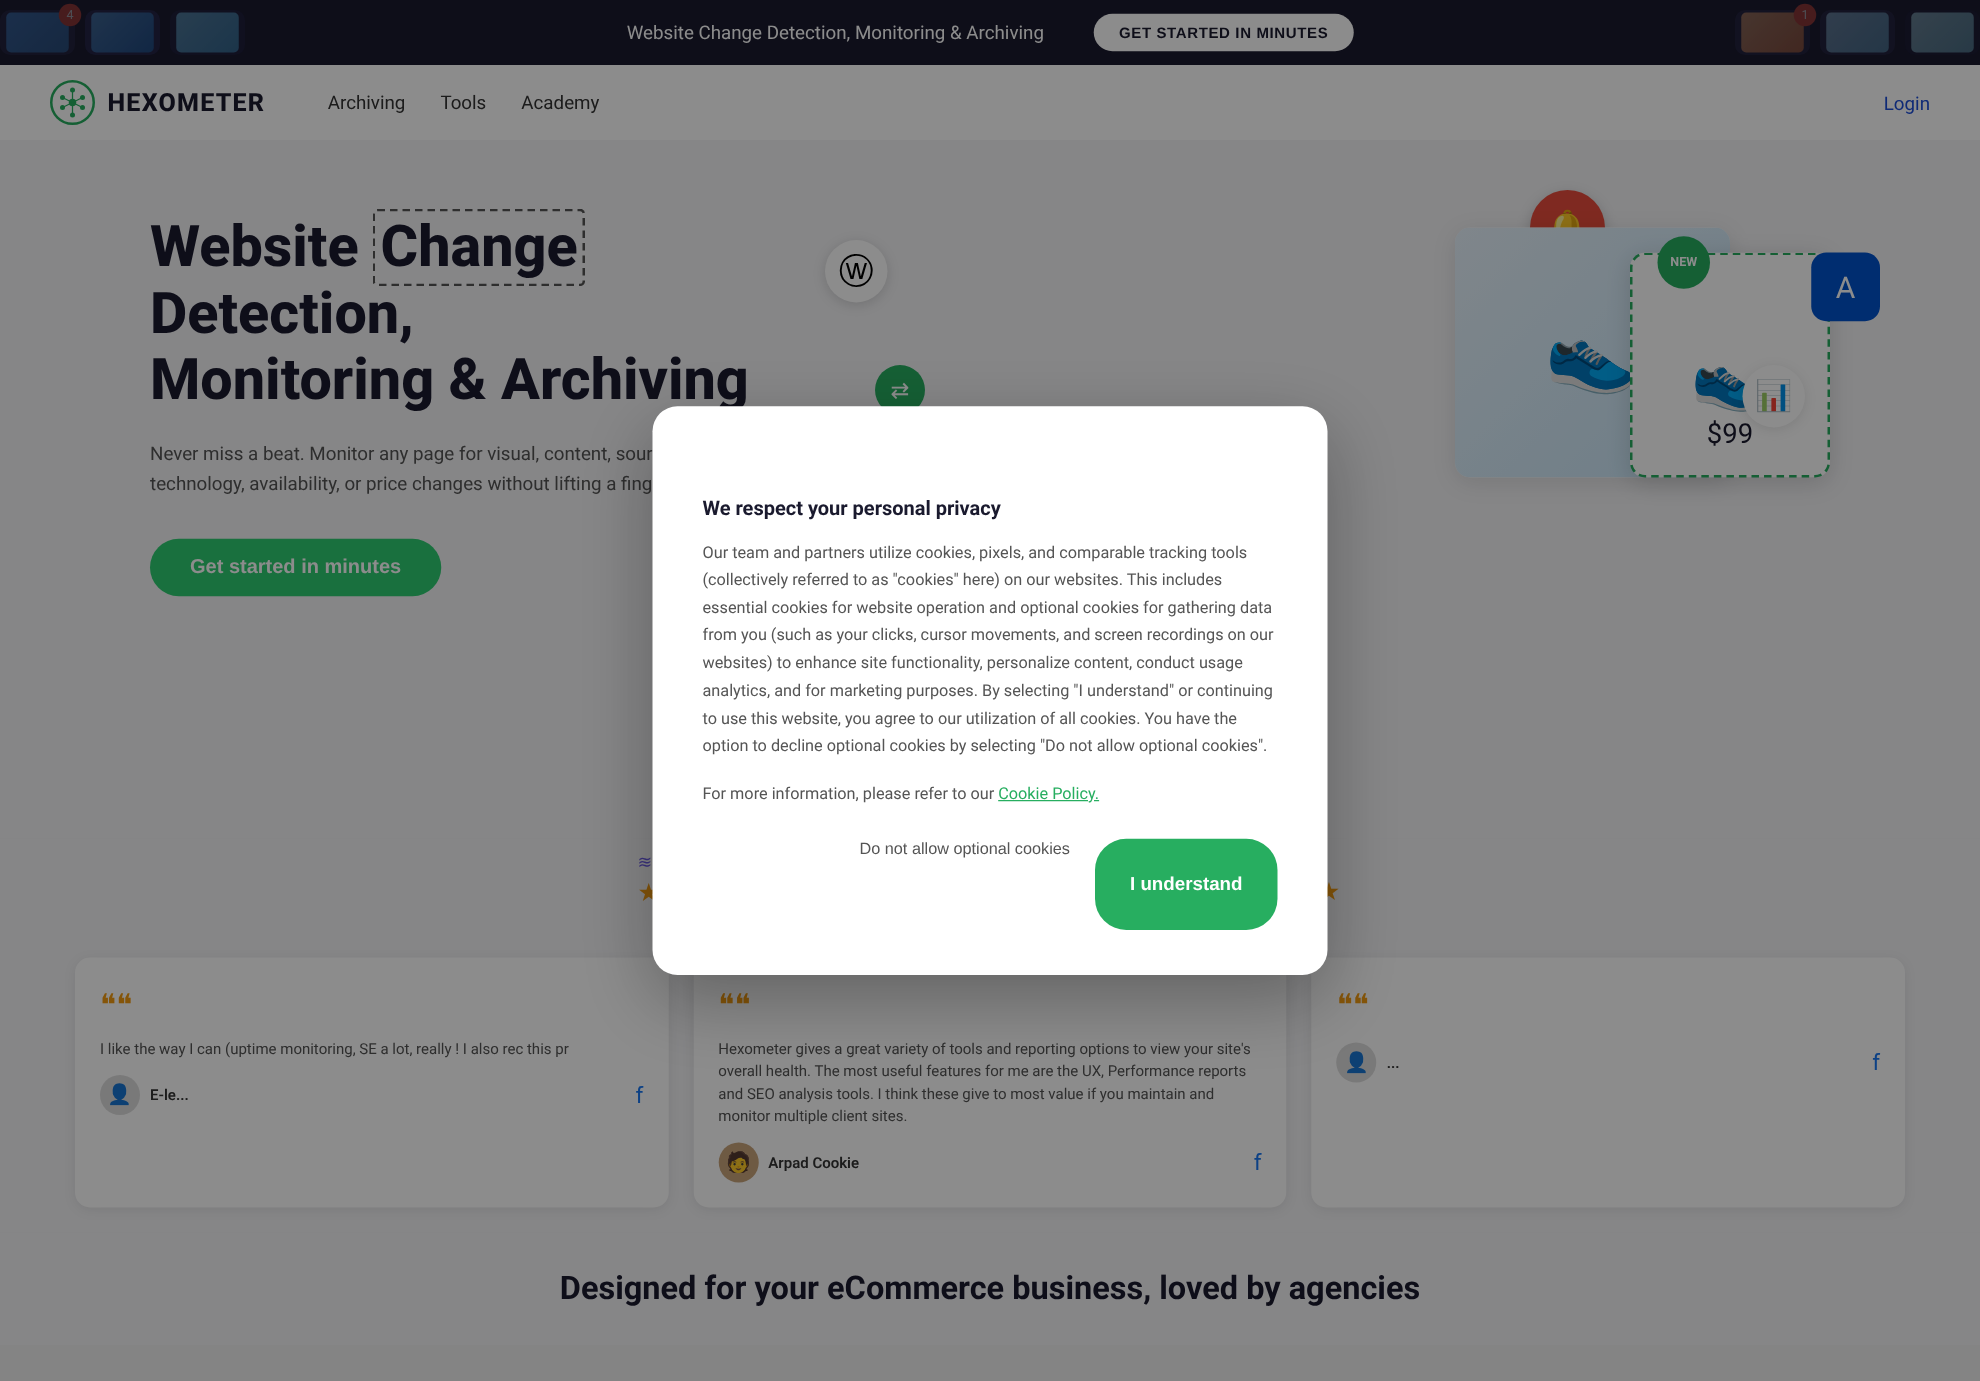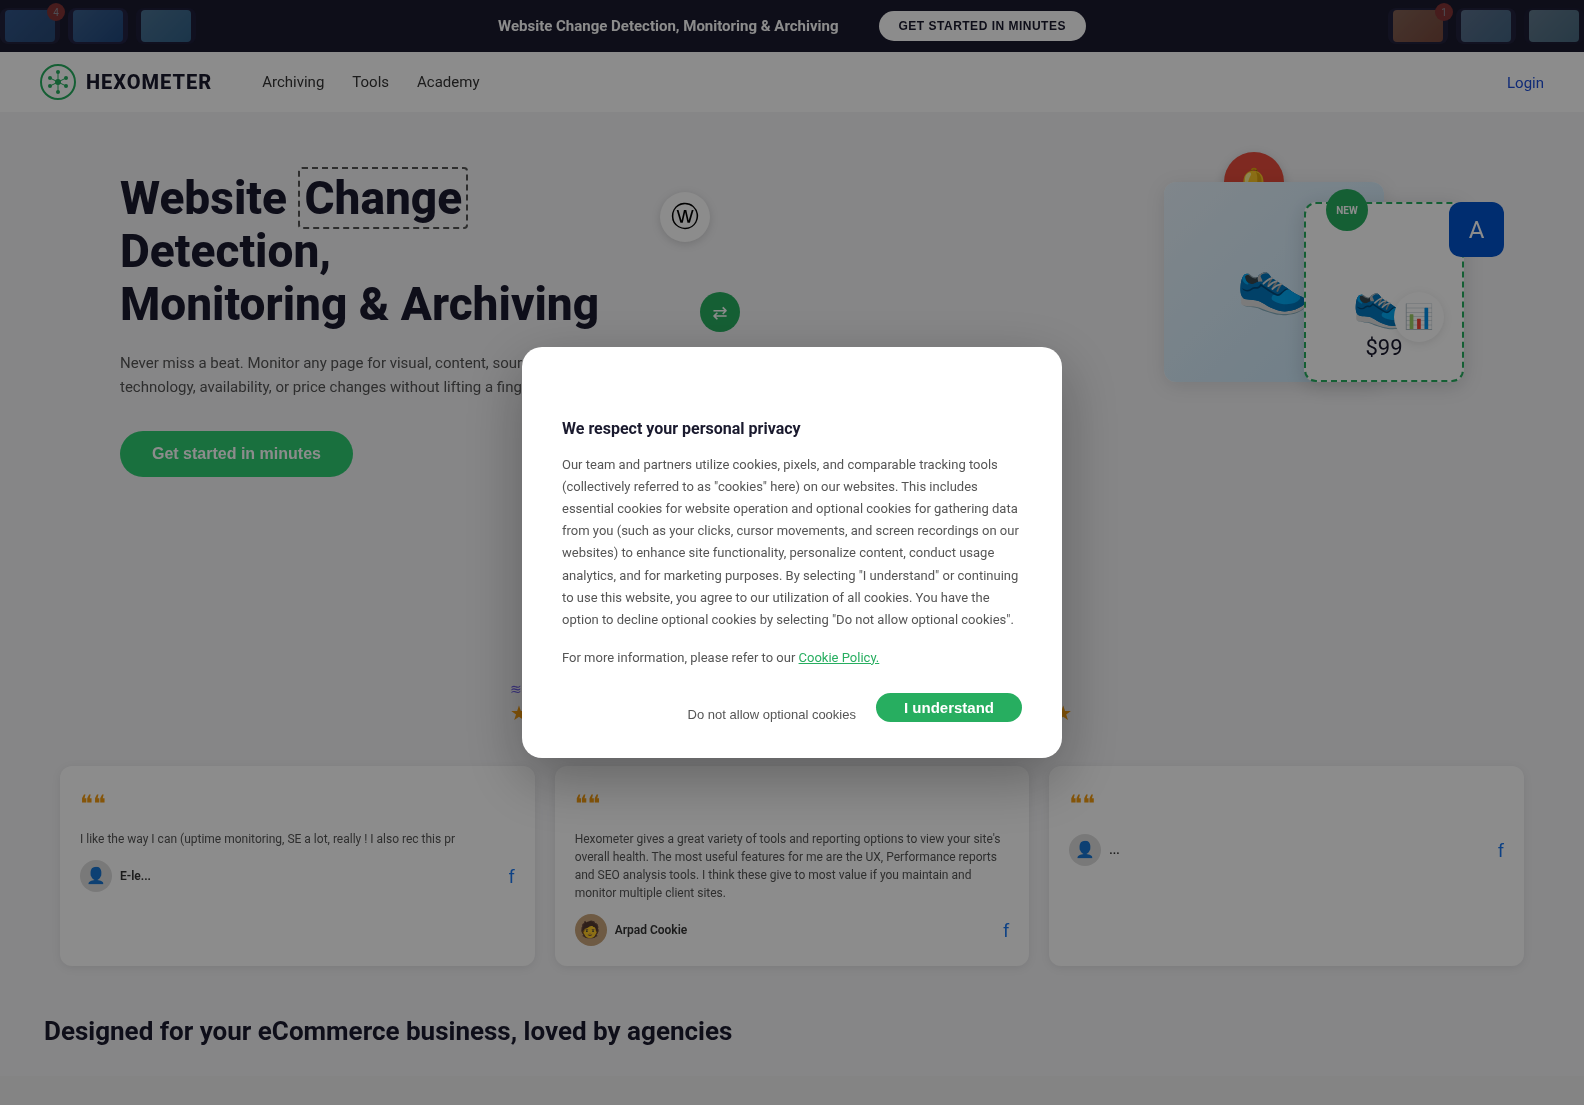--- a/index.html
+++ b/index.html
@@ -48,21 +48,21 @@
       width: 18px; height: 18px;
       font-size: 10px;
       display: flex; align-items: center; justify-content: center;
       color: white;
       position: absolute;
       top: -5px; right: -5px;
     }
     .banner-text {
       text-align: center;
       font-size: 15px;
-      font-weight: 700;
+      font-weight: 400;
       position: relative;
       z-index: 1;
     }
     .banner-cta {
       background: white;
       color: #1a1a2e;
       border: none;
       border-radius: 25px;
       padding: 8px 20px;
       font-size: 12px;
@@ -303,21 +303,21 @@
       background: #ddd;
       display: flex; align-items: center; justify-content: center;
       font-size: 16px;
     }
     .testimonial-name { font-size: 12px; font-weight: 600; color: #333; }
 
     
     .bottom-section {
       background: #f4f4f6;
       padding: 30px 44px;
-      text-align: left;
+      text-align: center;
     }
     .bottom-title { font-size: 26px; font-weight: 700; color: #1a1a2e; }
 
     
     .overlay {
       position: fixed;
       top: 0; left: 0; right: 0; bottom: 0;
       background: rgba(0,0,0,0.45);
       z-index: 1000;
       display: flex;
@@ -337,35 +337,35 @@
     }
     .modal-title {
       font-size: 16px; font-weight: 700; color: #1a1a2e; margin-bottom: 16px; margin-top: 36px;
     }
     .modal-body {
       font-size: 13px; color: #555; line-height: 1.7; margin-bottom: 16px;
     }
     .modal-link { color: #27ae60; text-decoration: underline; cursor: pointer; }
     .modal-actions {
       display: flex;
-      align-items: flex-end;
+      align-items: flex-start;
       justify-content: flex-end;
       gap: 20px;
       margin-top: 24px;
     }
     .decline-btn {
       background: none; border: none;
       font-size: 13px; color: #555; cursor: pointer;
     }
     .accept-btn {
       background: #27ae60;
       color: white;
       border: none;
       border-radius: 25px;
-      padding: 6px 28px;
+      padding: 28px 28px;
       font-size: 15px;
       font-weight: 600;
       cursor: pointer;
     }
   </style>
 </head>
 <body>
 
 <div class="top-banner">
   <div class="banner-bg-left">

